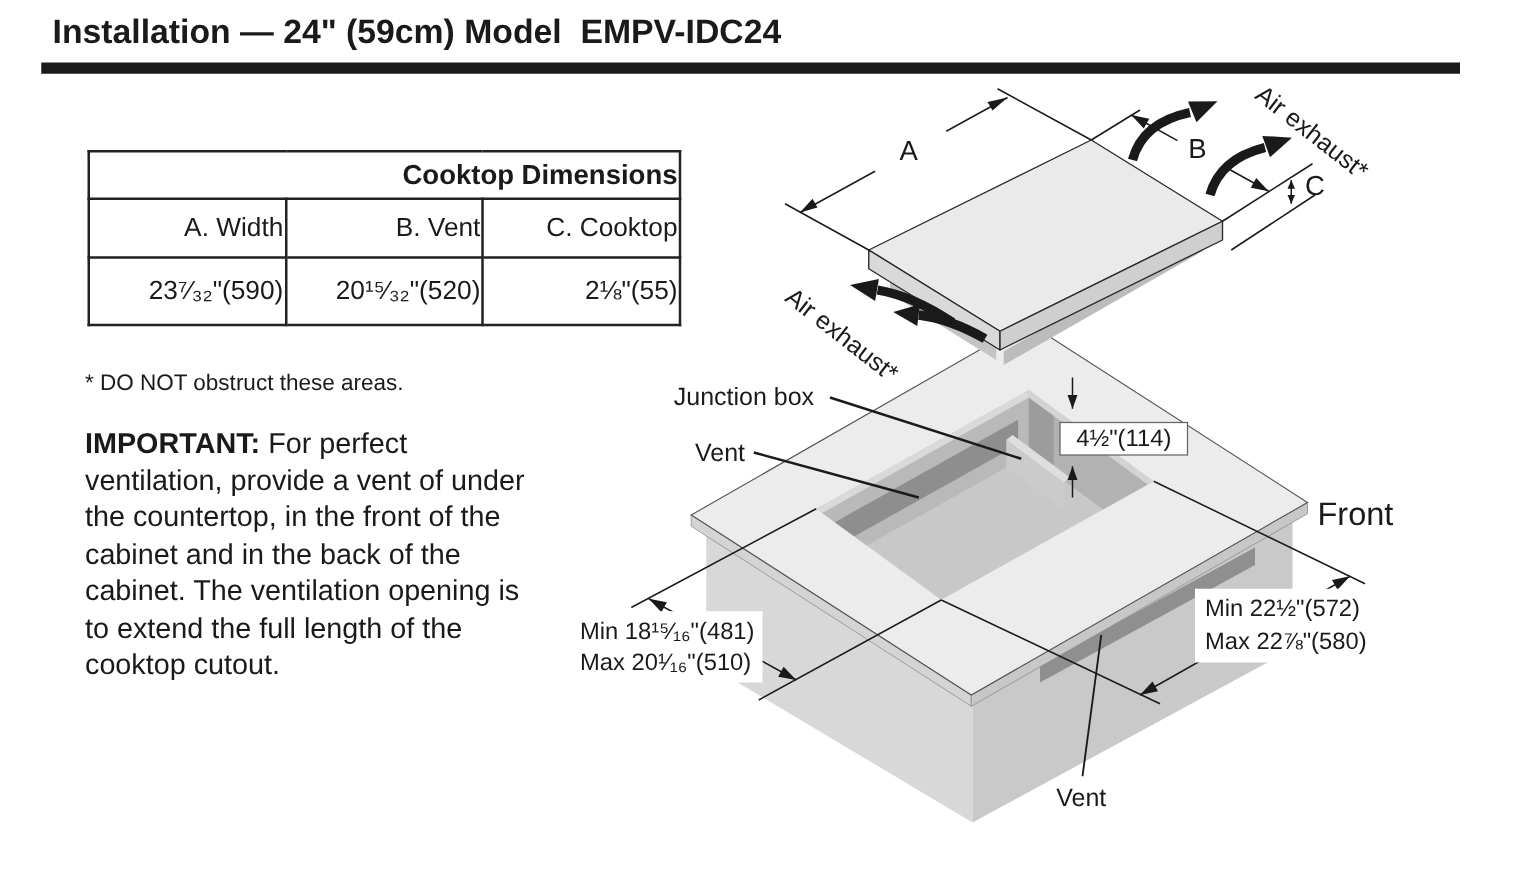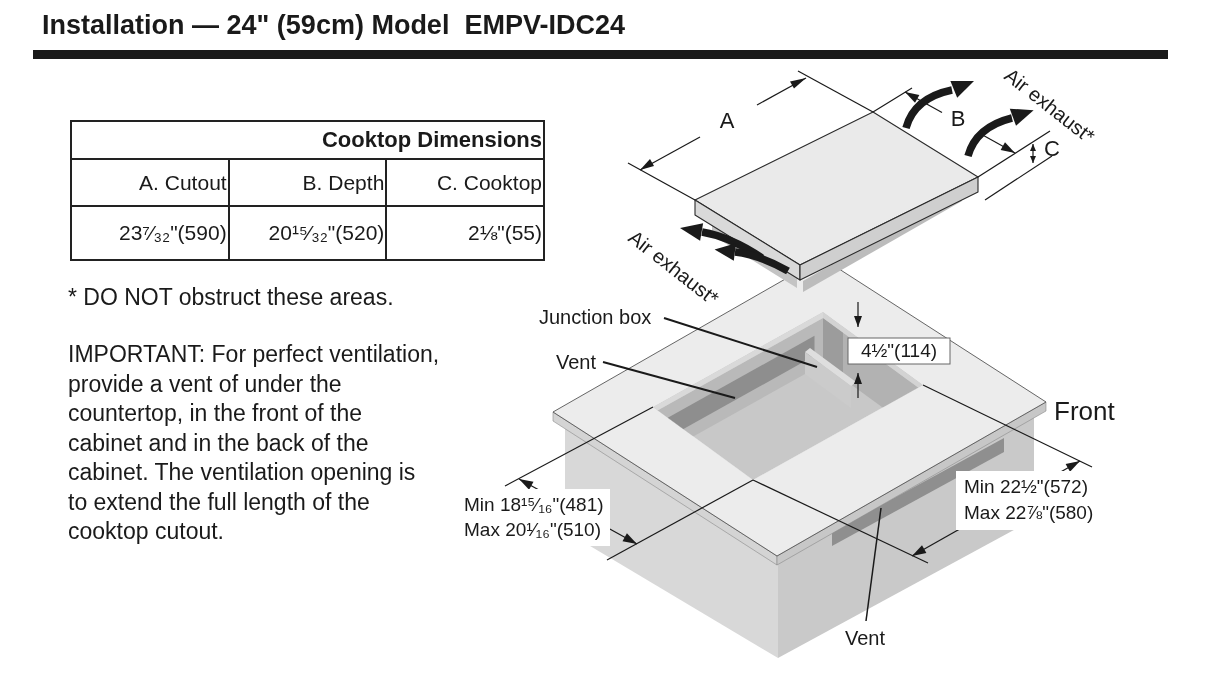--- a/index.html
+++ b/index.html
@@ -5,23 +5,23 @@
   html,body{margin:0;padding:0;background:#ffffff;}
   .page{position:relative;width:1225px;height:700px;background:#ffffff;overflow:hidden;
         font-family:"Liberation Sans","DejaVu Sans",sans-serif;color:#1a1a1a;}
   .title{position:absolute;left:42px;top:10px;font-size:27px;font-weight:bold;letter-spacing:0px;white-space:pre;}
   .title-rule{position:absolute;left:33px;top:50px;width:1135px;height:9px;background:#1a1a1a;}
   table.dims{position:absolute;left:70px;top:120px;width:475px;border-collapse:collapse;table-layout:fixed;}
   table.dims th,table.dims td{border:2px solid #222;text-align:right;padding:1px;}
   table.dims .t-title{height:38px;font-size:22px;font-weight:bold;}
   table.dims .t-head td{height:43px;font-size:21px;}
   table.dims .t-val td{height:50px;font-size:21px;}
-  .note-ast{position:absolute;left:68px;top:284px;font-size:23px;}
+  .note-ast{position:absolute;left:68px;top:296px;font-size:18px;}
   .note-imp{position:absolute;left:68px;top:340px;width:372px;font-size:23px;line-height:29.5px;}
-  .note-imp b{font-weight:normal;}
+  .note-imp b{font-weight:bold;}
   .caption{position:absolute;left:482px;top:664px;font-size:28px;font-weight:bold;white-space:pre;}
   svg.diagram{position:absolute;left:440px;top:55px;}
   svg text{font-family:"Liberation Sans","DejaVu Sans",sans-serif;fill:#1a1a1a;}
   .lbl{font-size:20px;}
   .dimletter{font-size:22px;}
   .dimtxt{font-size:19px;}
   .fronttxt{font-size:26px;}
 </style>
 </head>
 <body>
@@ -30,22 +30,22 @@
 
   <div class="title">Installation — 24" (59cm) Model  EMPV-IDC24</div>
   <div class="title-rule"></div>
 
   <table class="dims">
     <tbody>
         <tr class="t-title">
           <th colspan="3">Cooktop Dimensions</th>
         </tr>
     <tr class="t-head">
-      <td>A. Cutout</td>
-      <td>B. Depth</td>
+      <td>A. Width</td>
+      <td>B. Vent</td>
       <td>C. Cooktop</td>
     </tr>
     <tr class="t-val">
       <td>23⁷⁄₃₂"(590)</td>
       <td>20¹⁵⁄₃₂"(520)</td>
       <td>2⅛"(55)</td>
     </tr>
   </tbody>
     </table>
 

